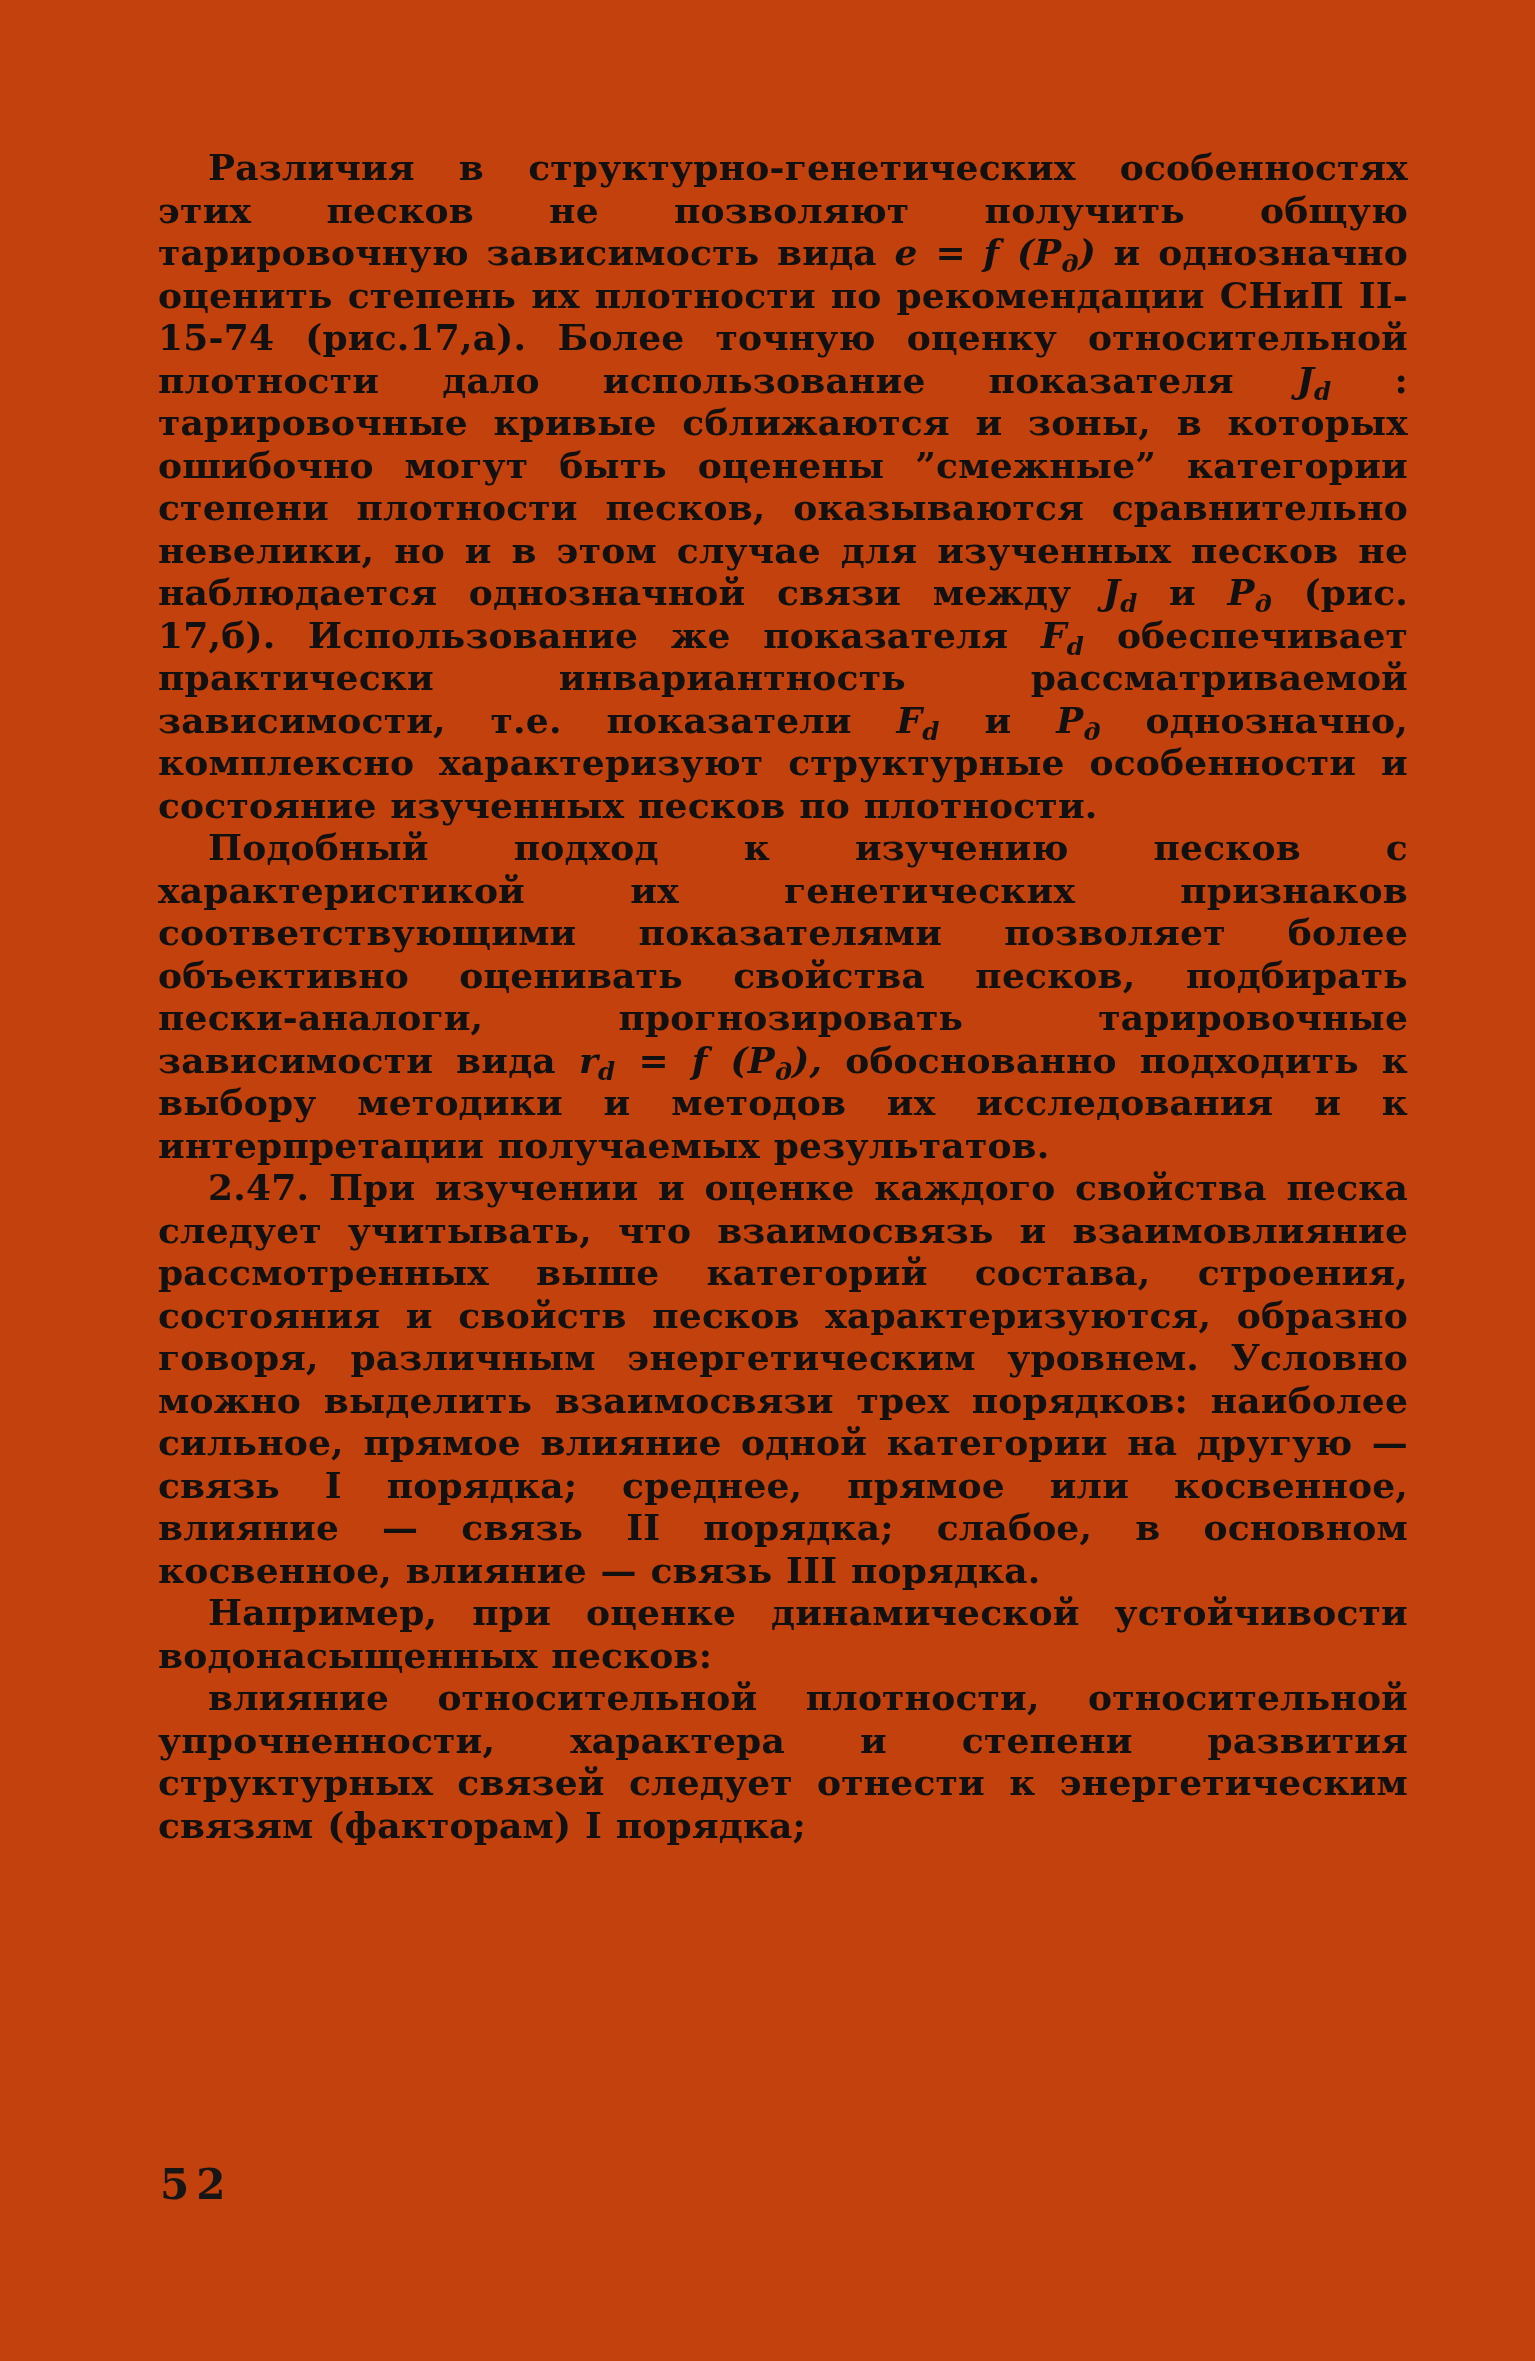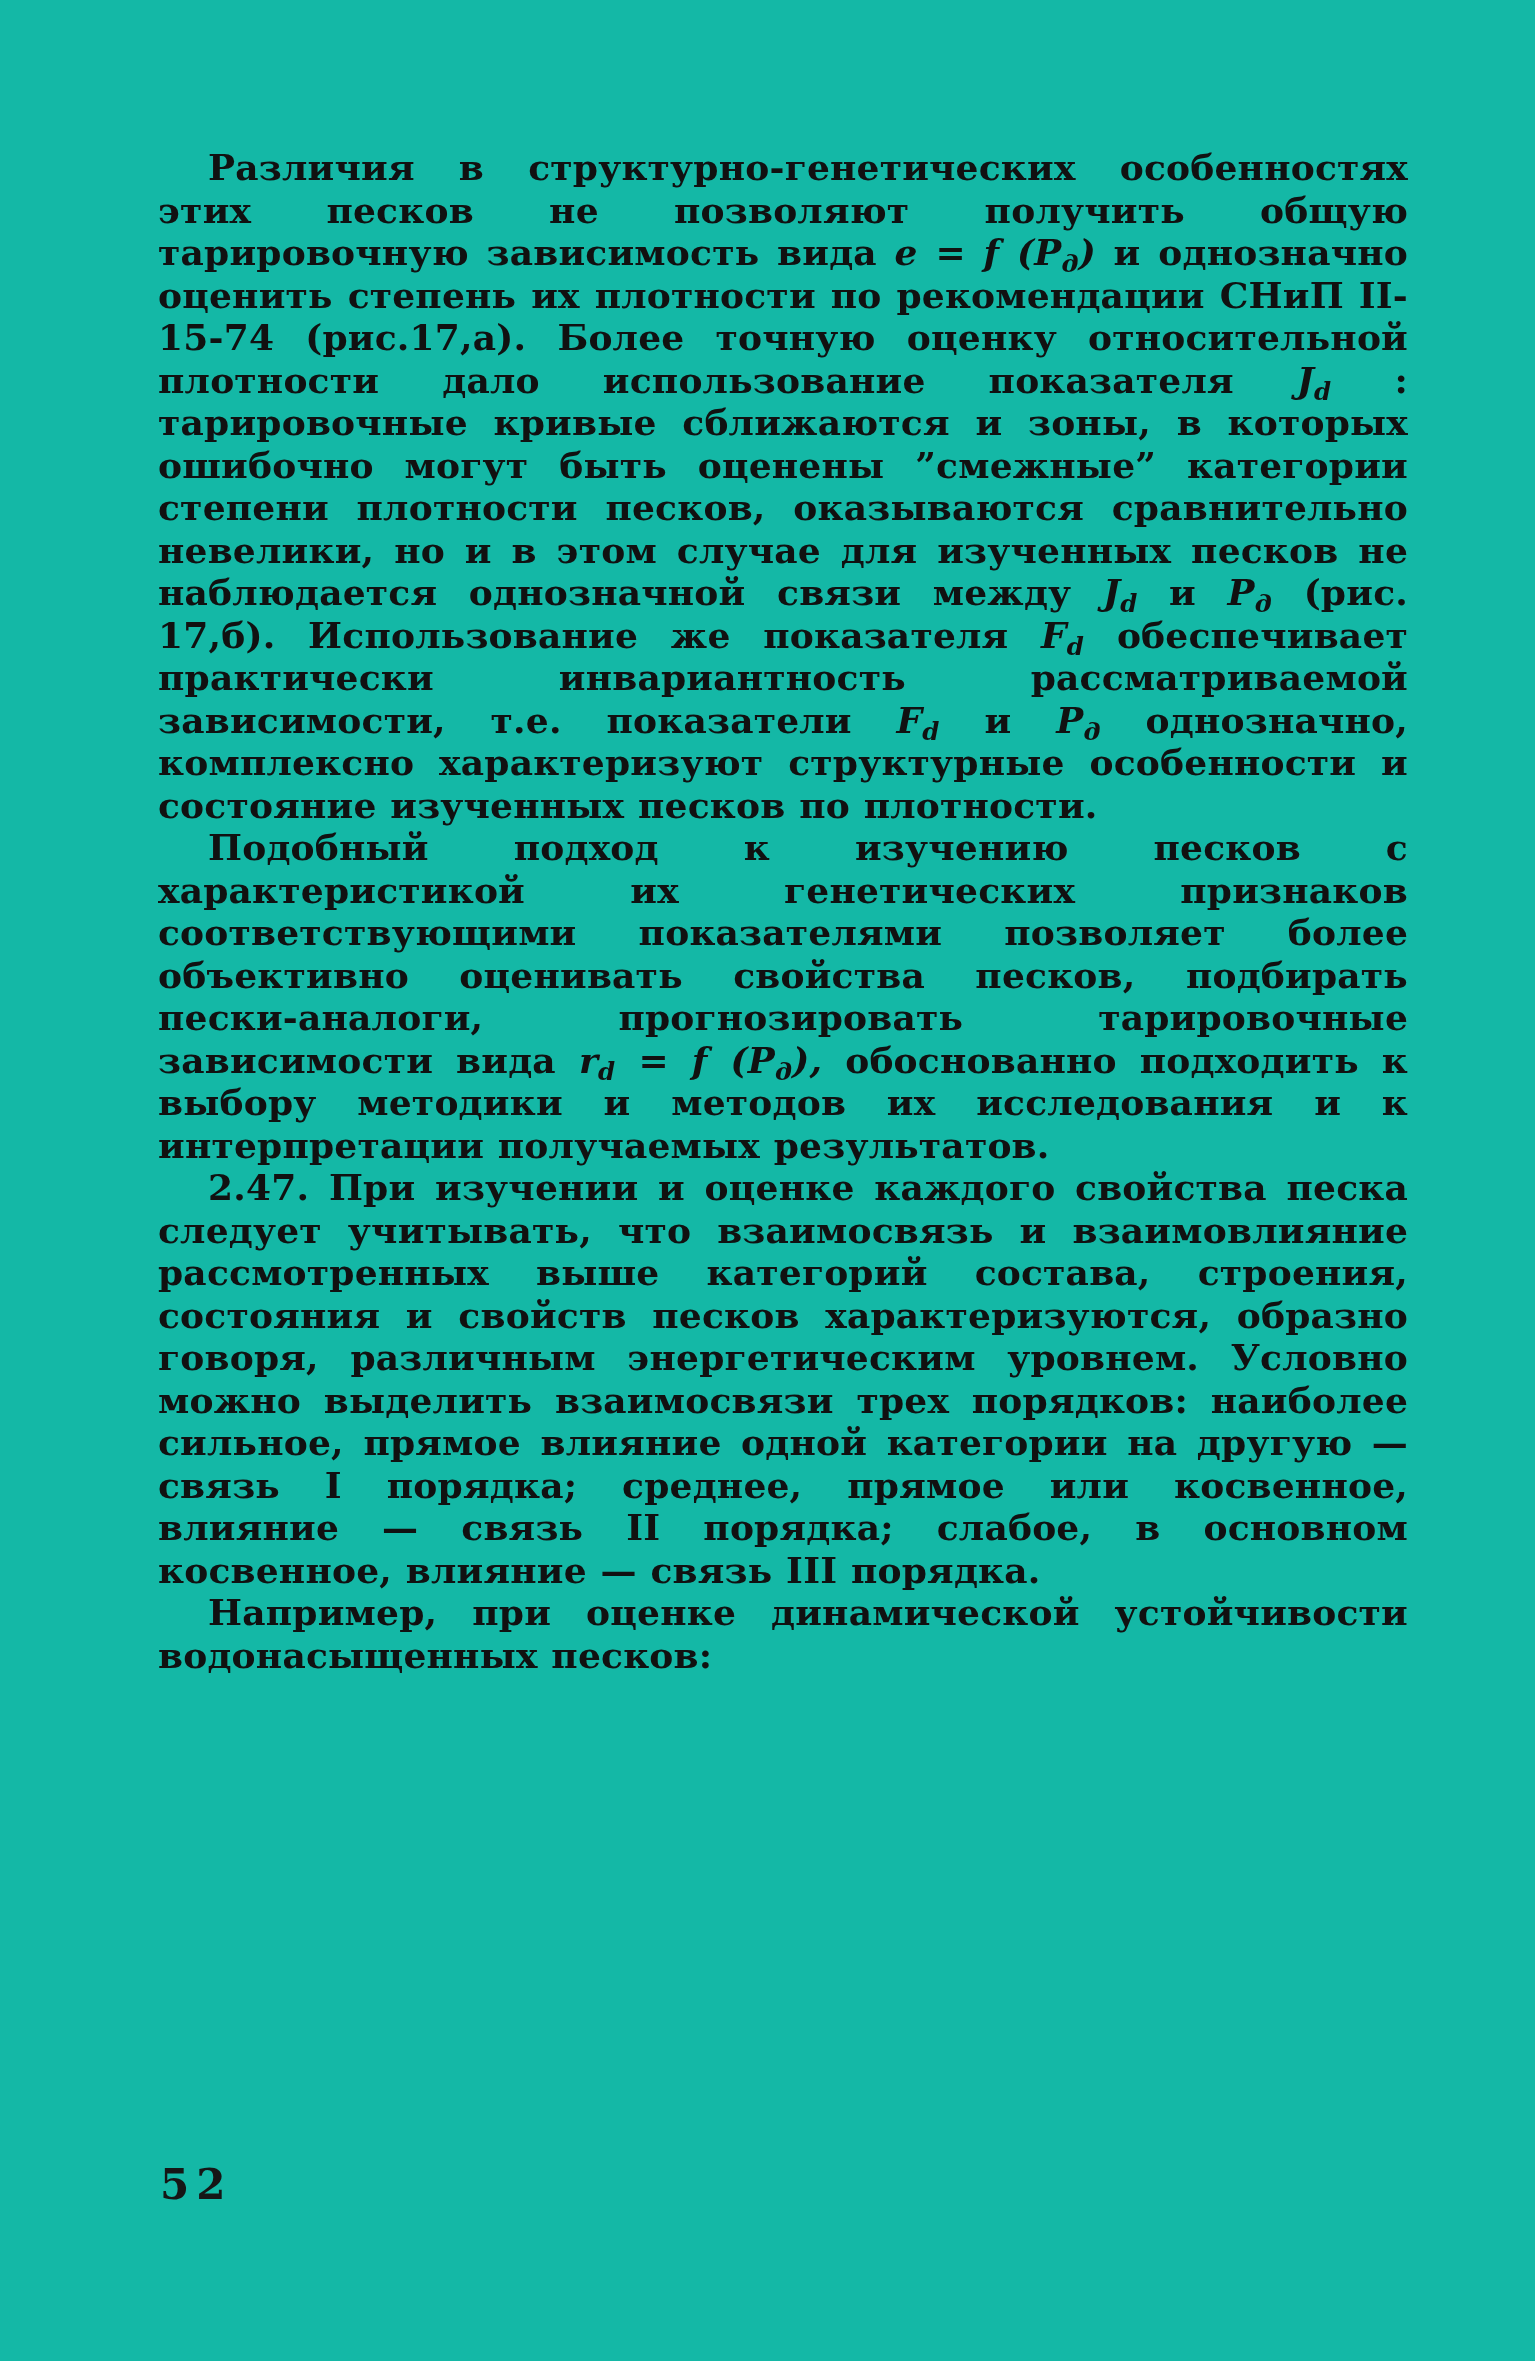--- a/index.html
+++ b/index.html
@@ -5,21 +5,21 @@
   html, body {
     margin: 0;
     padding: 0;
     background: #e8e8e8;
   }
   .page {
     position: relative;
     width: 1535px;
     height: 2361px;
     margin: 0 auto;
-    background: #14b8a6;
+    background: #c2410c;
     overflow: hidden;
     font-family: "DejaVu Serif", "Liberation Serif", serif;
     color: #111111;
   }
   .text-block {
     position: absolute;
     left: 158px;
     top: 146px;
     width: 1250px;
     font-size: 36px;
@@ -55,15 +55,16 @@
 </style>
 </head>
 <body>
 
 <div class="page">
   <div class="text-block">
       <p class="para">Различия в структурно-генетических особенностях этих песков не позволяют получить общую тарировочную зависимость вида <span class="fx">e = f (</span><span class="fx">P<sub>д</sub></span><span class="fx">)</span> и однозначно оценить степень их плотности по рекомендации СНиП II-15-74 (рис.17,а). Более точную оценку относительной плотности дало использование показателя <span class="fx">J<sub>d</sub></span> : тарировочные кривые сближаются и зоны, в которых ошибочно могут быть оценены ”смежные” категории степени плотности песков, оказываются сравнительно невелики, но и в этом случае для изученных песков не наблюдается однозначной связи между <span class="fx">J<sub>d</sub></span> и <span class="fx">P<sub>д</sub></span> (рис. 17,б). Использование же показателя <span class="fx">F<sub>d</sub></span> обеспечивает практически инвариантность рассматриваемой зависимости, т.е. показатели <span class="fx">F<sub>d</sub></span> и <span class="fx">P<sub>д</sub></span> однозначно, комплексно характеризуют структурные особенности и состояние изученных песков по плотности.</p>
       <p class="para">Подобный подход к изучению песков с характеристикой их генетических признаков соответствующими показателями позволяет более объективно оценивать свойства песков, подбирать пески-аналоги, прогнозировать тарировочные зависимости вида <span class="fx">r<sub>d</sub></span><span class="fx"> = f (</span><span class="fx">P<sub>д</sub></span><span class="fx">),</span> обоснованно подходить к выбору методики и методов их исследования и к интерпретации получаемых результатов.</p>
       <p class="para">2.47. При изучении и оценке каждого свойства песка следует учитывать, что взаимосвязь и взаимовлияние рассмотренных выше категорий состава, строения, состояния и свойств песков характеризуются, образно говоря, различным энергетическим уровнем. Условно можно выделить взаимосвязи трех порядков: наиболее сильное, прямое влияние одной категории на другую — связь I порядка; среднее, прямое или косвенное, влияние — связь II порядка; слабое, в основном косвенное, влияние — связь III порядка.</p>
       <p class="para">Например, при оценке динамической устойчивости водонасыщенных песков:</p>
+      <p class="para">влияние относительной плотности, относительной упрочненности, характера и степени развития структурных связей следует отнести к энергетическим связям (факторам) I порядка;</p>
     </div>
   <div class="page-number">52</div>
 </div>
 
 </body></html>

